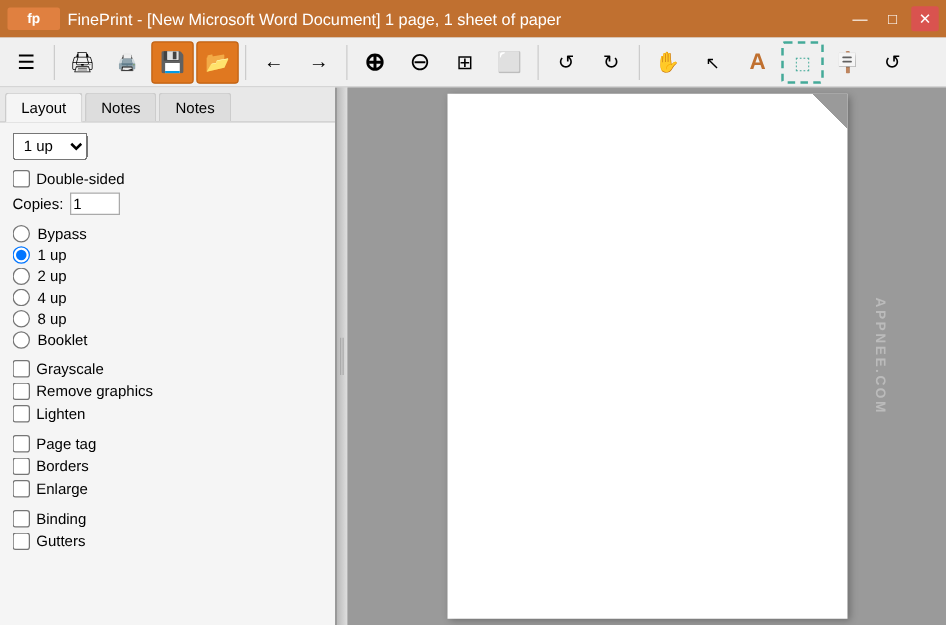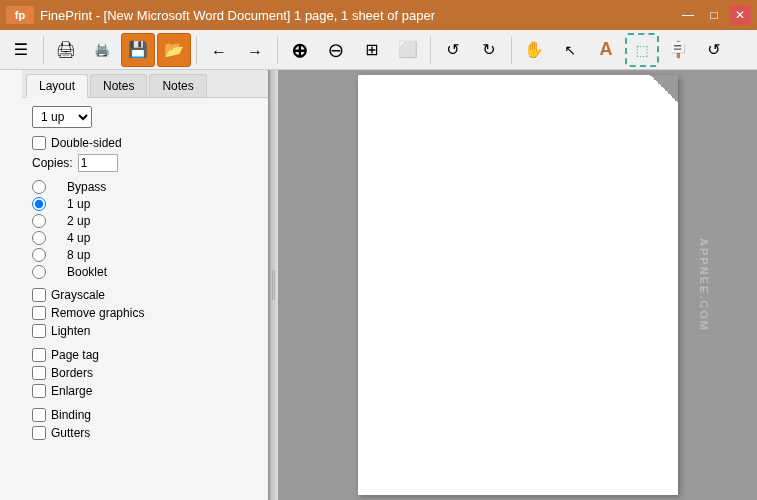--- a/index.html
+++ b/index.html
@@ -11,21 +11,21 @@
       height: 30px;
       display: flex;
       align-items: center;
       justify-content: space-between;
       padding: 0 6px;
       color: white;
       font-size: 13px;
     }
     #titlebar-left { display: flex; align-items: center; gap: 6px; }
     #titlebar-logo {
-      width: 28px; height: 18px;
+      width: 42px; height: 18px;
       background: #e08040;
       border-radius: 2px;
       display: flex; align-items: center; justify-content: center;
       font-weight: bold; font-size: 11px; color: white;
     }
     #titlebar-controls { display: flex; gap: 4px; }
     .titlebar-btn {
       width: 22px; height: 20px;
       display: flex; align-items: center; justify-content: center;
       font-size: 12px; cursor: pointer; border-radius: 2px;
@@ -59,21 +59,20 @@
 
     
     #left-panel {
       width: 270px;
       min-width: 270px;
       background: #f5f5f5;
       border-right: 2px solid #999;
       display: flex;
       flex-direction: column;
       overflow: hidden;
-      padding-left: 22px;
     }
 
     
     #tabs {
       display: flex;
       background: #e8e8e8;
       border-bottom: 1px solid #ccc;
       padding-top: 4px;
       padding-left: 4px;
       gap: 2px;
@@ -125,21 +124,21 @@
       margin-bottom: 8px;
     }
     .copies-row label { font-size: 12px; }
     .copies-row input[type=number] {
       width: 40px; padding: 1px 2px; font-size: 12px;
       border: 1px solid #aaa;
     }
 
     
     .radio-row {
-      display: flex; align-items: center; gap: 21px;
+      display: flex; align-items: center; gap: 6px;
       margin-bottom: 3px;
     }
     .radio-row input[type=radio] { width: 14px; height: 14px; }
     .radio-row label { font-size: 12px; cursor: pointer; }
 
     .section-sep { height: 6px; }
 
     
     #resize-handle {
       width: 8px;

